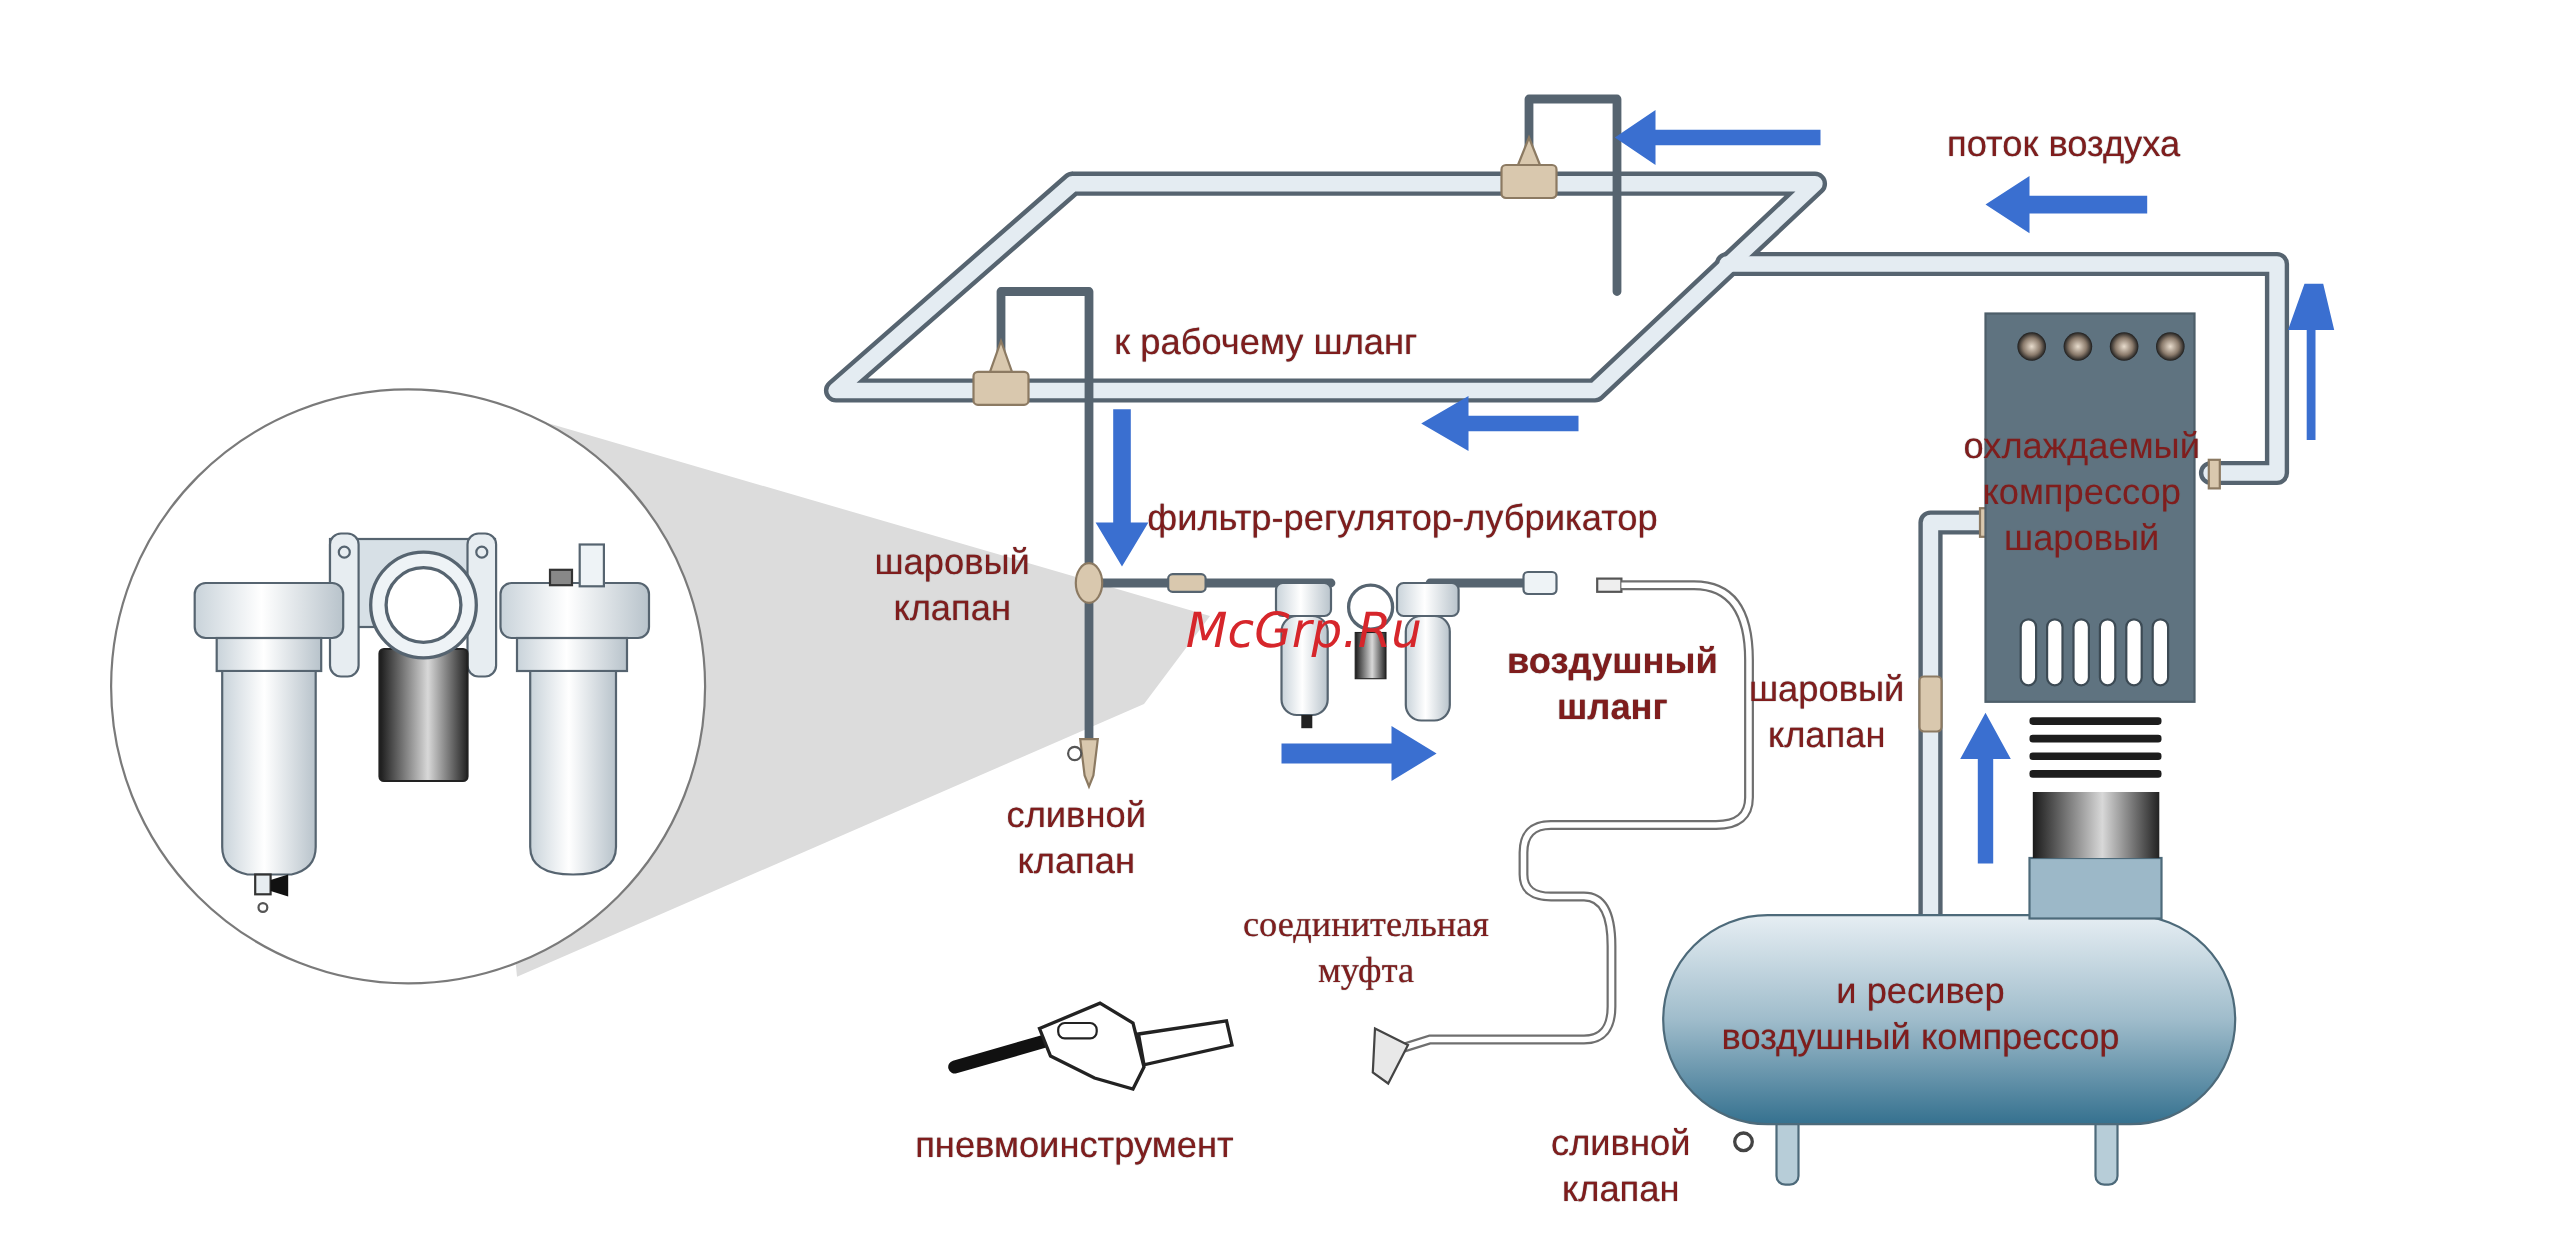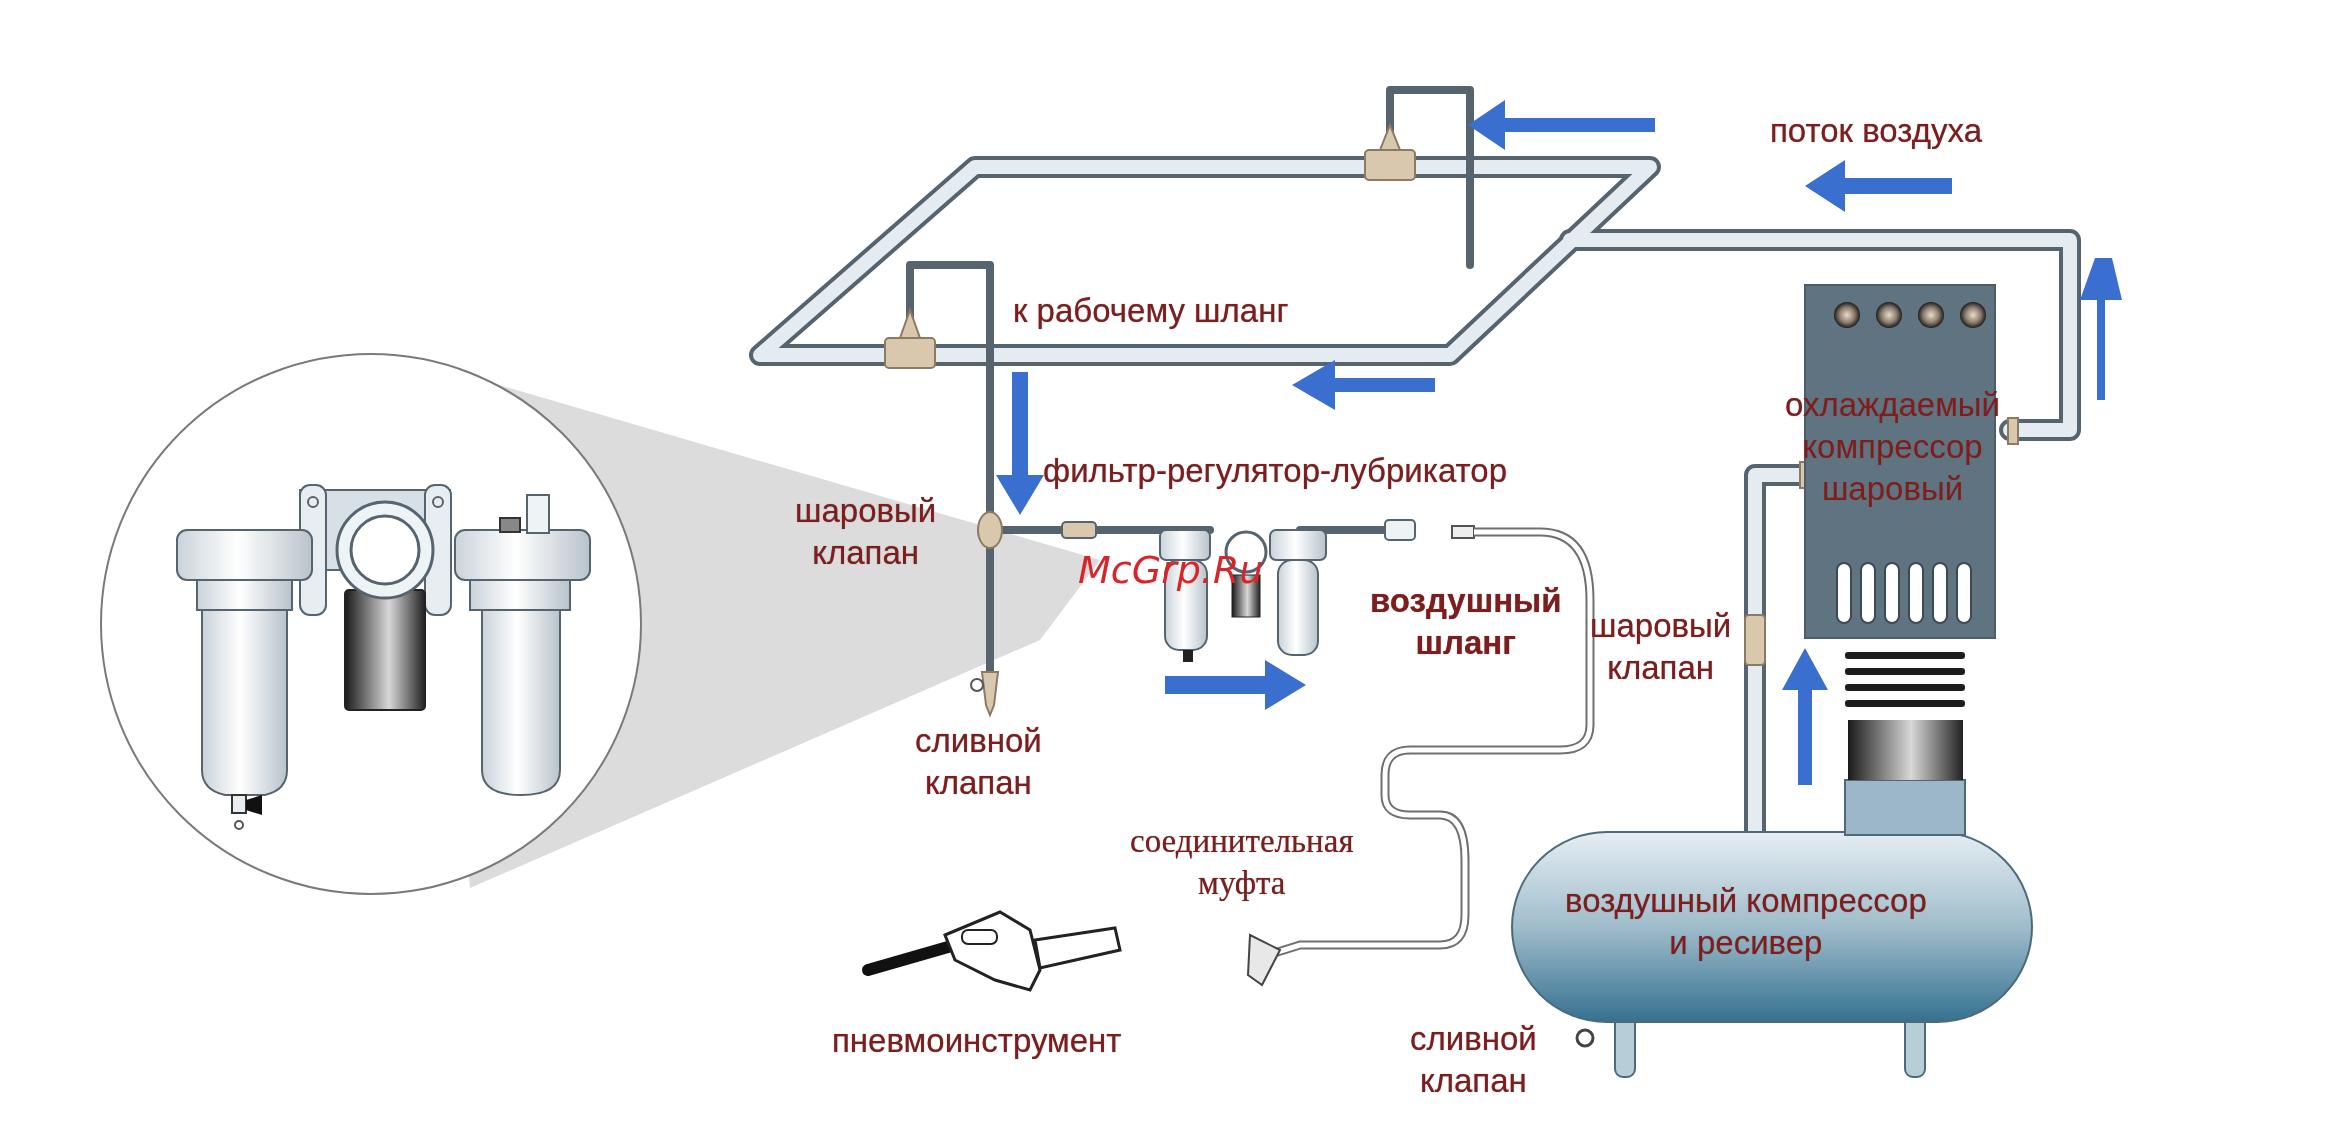--- a/index.html
+++ b/index.html
@@ -1,19 +1,19 @@
 <!DOCTYPE html>
 <html><head>
 <meta charset="utf-8">
 <style>
   html,body{margin:0;padding:0;background:#ffffff;}
   body{width:2334px;height:1130px;overflow:hidden;position:relative;font-family:"Liberation Sans",sans-serif;}
   #diagram{position:absolute;left:0;top:0;}
   .lbl{position:absolute;color:#7f1d1d;font-family:"Liberation Sans",sans-serif;font-size:33px;line-height:42px;text-align:center;white-space:nowrap;text-shadow:0 0 1px #666;}
-  .wm{position:absolute;color:#d6262b;font-family:"DejaVu Sans",sans-serif;font-size:38px;font-style:italic;white-space:nowrap;}
+  .wm{position:absolute;color:#d6262b;font-family:"DejaVu Sans",sans-serif;font-size:44px;font-style:italic;white-space:nowrap;}
 </style>
 </head>
 <body>
 
 <svg id="diagram" width="2334" height="1130" viewBox="0 0 2334 1130" xmlns="http://www.w3.org/2000/svg">
   <defs>
     <linearGradient id="tankGrad" x1="0" y1="0" x2="0" y2="1">
       <stop offset="0" stop-color="#e6eef3"></stop>
       <stop offset="0.5" stop-color="#9fbccb"></stop>
       <stop offset="1" stop-color="#35718f"></stop>
@@ -189,21 +189,21 @@
   <div>охлаждаемый</div>
   <div>компрессор</div>
   <div>шаровый</div>
 </div>
 <div class="lbl" style="left:1130px;top:820px;font-family:Liberation Serif, serif;">
   <div>соединительная</div>
   <div>муфта</div>
 </div>
 <div class="lbl" style="left:788px;top:1020px;margin-left:44px;">пневмоинструмент</div>
 <div class="lbl" style="left:1565px;top:880px;">
+  <div>и ресивер</div>
   <div>воздушный компрессор</div>
-  <div>и ресивер</div>
 </div>
 <div class="lbl" style="left:1410px;top:1018px;">
   <div>сливной</div>
   <div>клапан</div>
 </div>
 
 <div class="wm" style="left:1078px;top:548px;">McGrp.Ru</div>
 
 </body></html>

